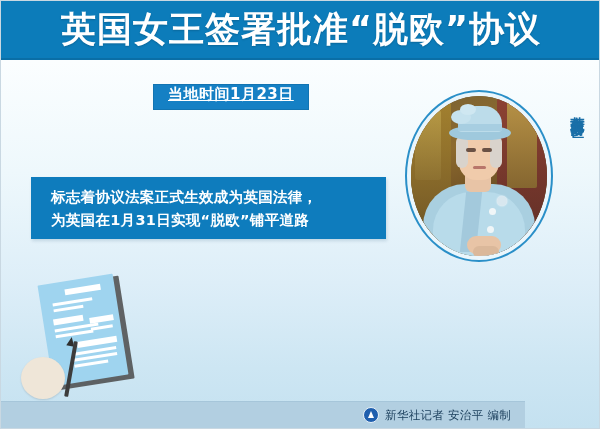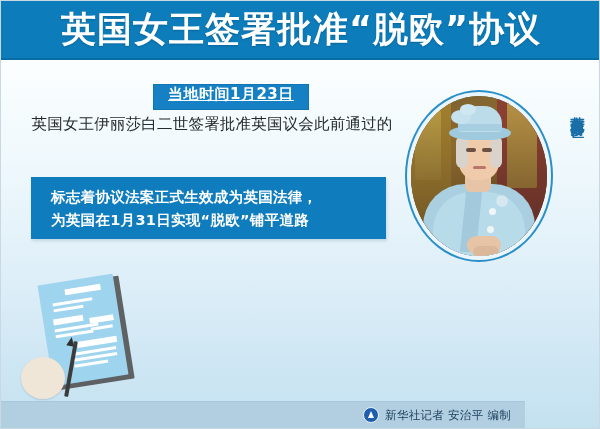--- a/index.html
+++ b/index.html
@@ -158,21 +158,20 @@
 
 <div id="poster">
 
   <div id="header">
     <div id="header-title">英国女王签署批准“脱欧”协议</div>
   </div>
 
   <div id="date-badge">当地时间1月23日</div>
 
   <div id="lede">
-    <div id="lede-line1">英国女王伊丽莎白二世签署批准英国议会此前通过的</div>
   </div>
 
   <div id="emphasis-box">
     <div class="emph-line">标志着协议法案正式生效成为英国法律，</div>
     <div class="emph-line">为英国在1月31日实现“脱欧”铺平道路</div>
   </div>
 
   <div id="portrait-wrap">
     <div id="portrait-ring">
       <div id="portrait-photo">

